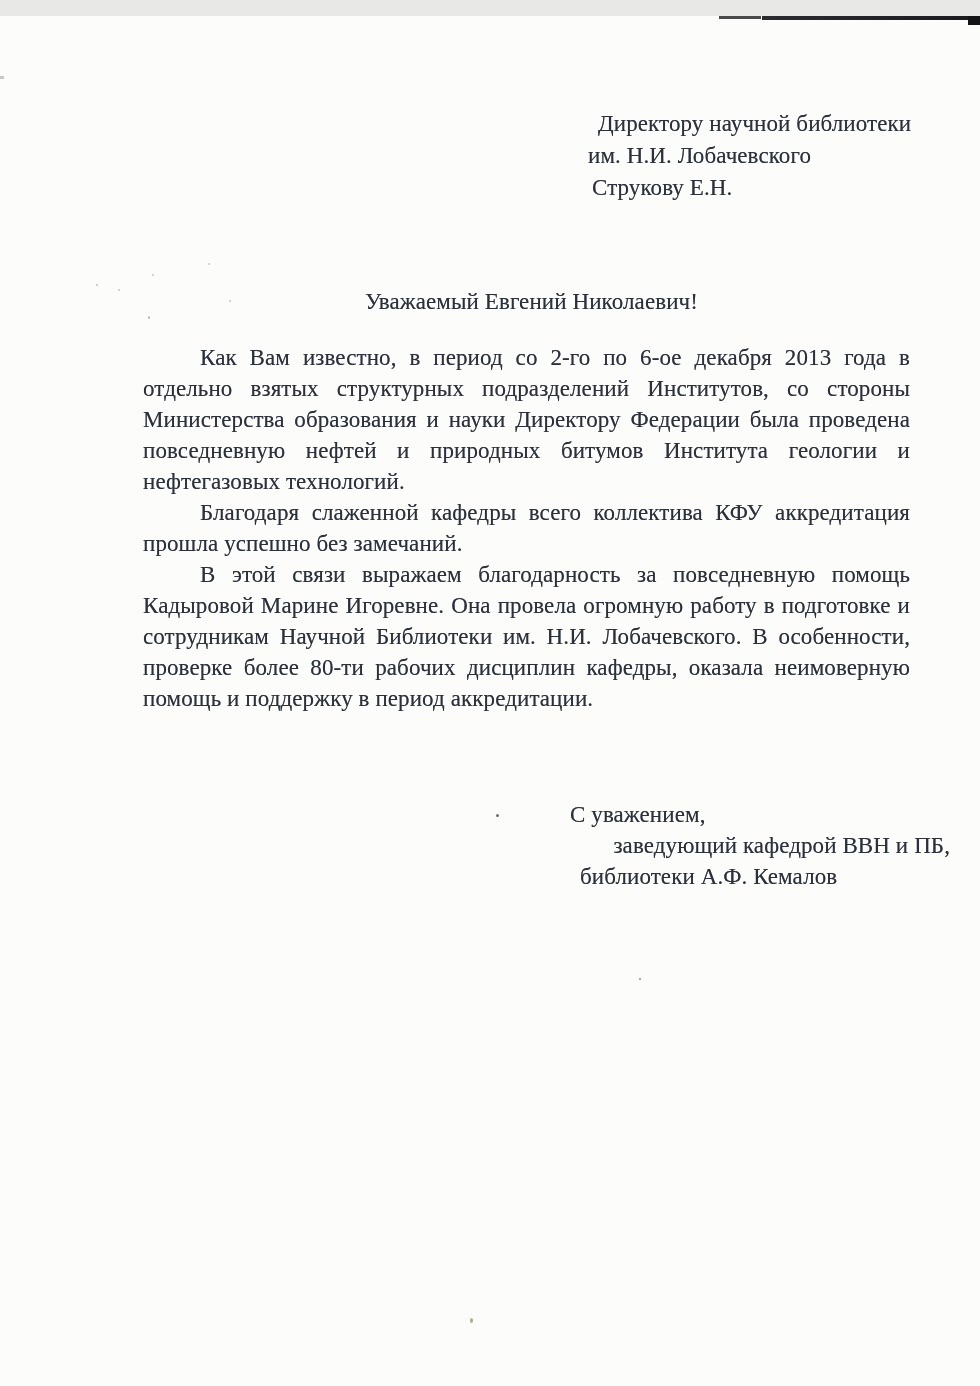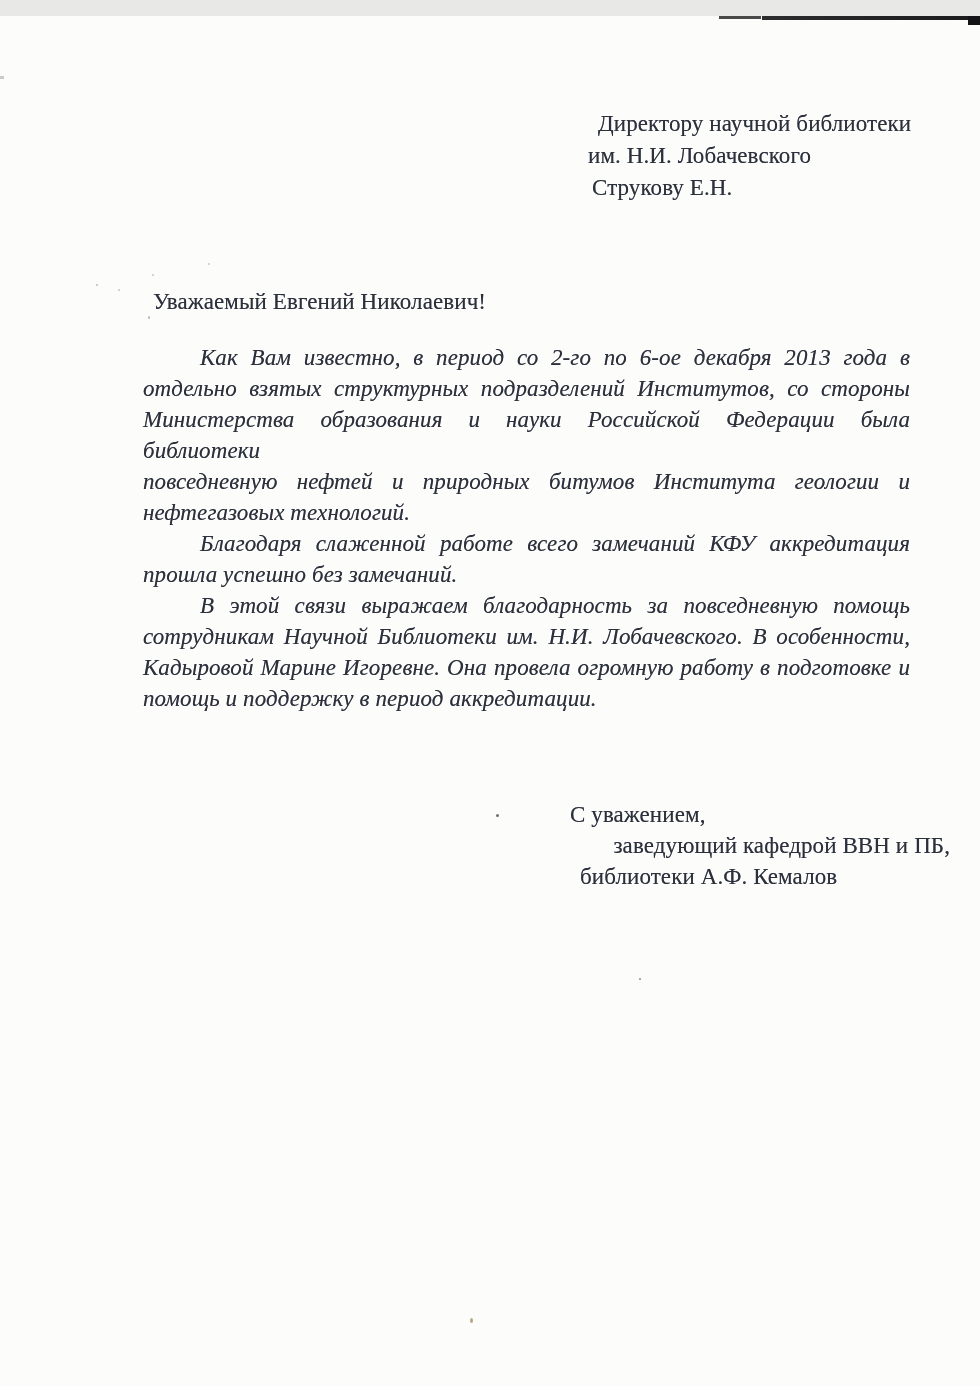--- a/index.html
+++ b/index.html
@@ -60,32 +60,32 @@
     position: absolute; left: 588px; top: 92px; width: 360px;
     line-height: 32px;
   }
   .recipient .r1 { padding-left: 10px; }
   .recipient .r2 { padding-left: 0; }
   .recipient .r3 { padding-left: 4px; }
 
   .salutation {
     position: absolute; left: 143px; top: 270px; width: 767px;
     padding-left: 10px; box-sizing: border-box;
+    text-align: center;
     line-height: 31px;
   }
 
   .body-text {
     position: absolute; left: 143px; top: 326px; width: 767px;
   }
   .body-text .line {
     line-height: 31px;
     text-align: justify;
     text-align-last: justify;
     white-space: normal;
-    font-style: italic;
   }
   .body-text .line.lastline {
     text-align: right;
     text-align-last: left;
   }
   .body-text .line.indent { text-indent: 57px; }
 
   .signature {
     position: absolute; left: 570px; top: 783px; width: 380px;
     line-height: 31px;
@@ -117,28 +117,29 @@
     <div class="r1">Директору научной библиотеки</div>
     <div class="r2">им. Н.И. Лобачевского</div>
     <div class="r3">Струкову Е.Н.</div>
   </div>
 
   <div class="salutation txt">Уважаемый Евгений Николаевич!</div>
 
   <div class="body-text txt">
     <div class="line indent">Как Вам известно, в период со 2-го по 6-ое декабря 2013 года в</div>
     <div class="line">отдельно взятых структурных подразделений Институтов, со стороны</div>
-    <div class="line">Министерства образования и науки Российской Федерации была библиотеки</div>
+    <div class="line">Министерства образования и науки Директору Федерации была проведена</div>
     <div class="line">повседневную нефтей и природных битумов Института геологии и</div>
     <div class="line lastline">нефтегазовых технологий.</div>
-    <div class="line indent">Благодаря слаженной работе всего замечаний КФУ аккредитация</div>
+    <div class="line indent">Благодаря слаженной кафедры всего коллектива КФУ аккредитация</div>
     <div class="line lastline">прошла успешно без замечаний.</div>
     <div class="line indent">В этой связи выражаем благодарность за повседневную помощь</div>
+    <div class="line">Кадыровой Марине Игоревне. Она провела огромную работу в подготовке и</div>
     <div class="line">сотрудникам Научной Библиотеки им. Н.И. Лобачевского. В особенности,</div>
-    <div class="line">Кадыровой Марине Игоревне. Она провела огромную работу в подготовке и</div>
+    <div class="line">проверке более 80-ти рабочих дисциплин кафедры, оказала неимоверную</div>
     <div class="line lastline">помощь и поддержку в период аккредитации.</div>
   </div>
 
   <div class="signature txt">
     <div class="s1">С уважением,</div>
     <div class="s2">заведующий кафедрой ВВН и ПБ,</div>
     <div class="s3">библиотеки А.Ф. Кемалов</div>
   </div>
 
 </div>

